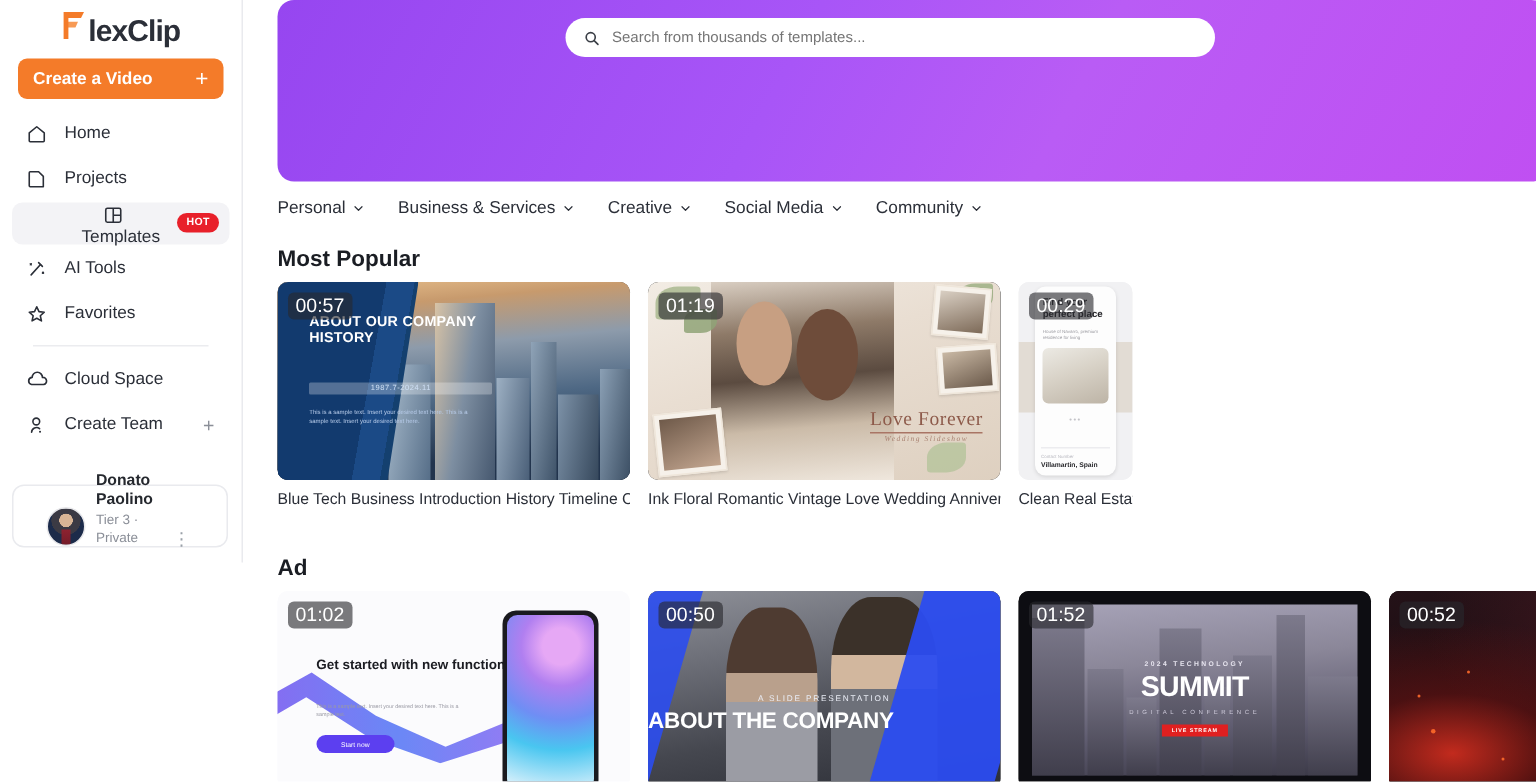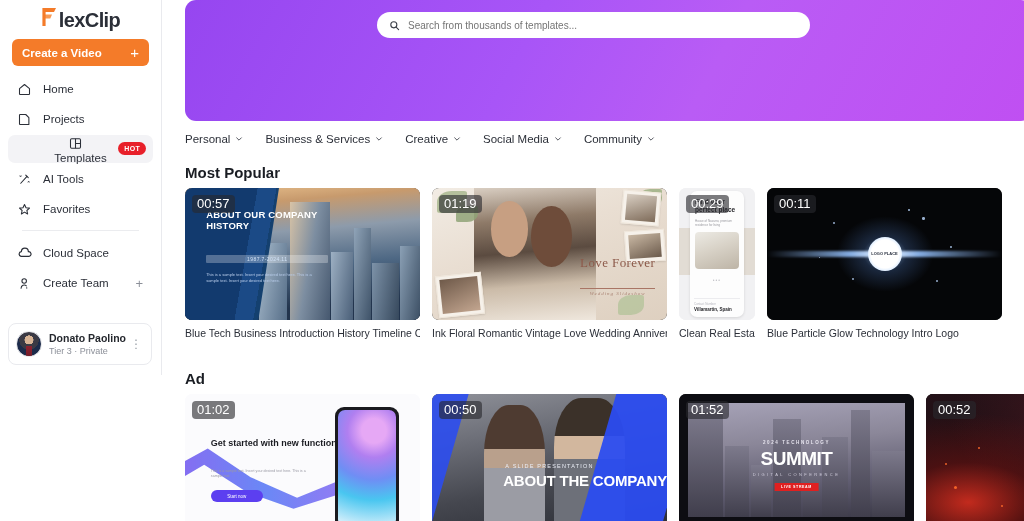--- a/index.html
+++ b/index.html
@@ -58,21 +58,21 @@
     background: #e8202a; color: #fff;
     font-size: 7px; font-weight: 700; letter-spacing: .3px;
     border-radius: 8px; padding: 2px 6px 2px 6px; line-height: 9px;
   }
   .nav-divider { height: 1px; background: #ebecef; margin: 7px 14px 8px 14px; }
   .plus-small { position: absolute; right: 10px; color: #8b8f98; font-size: 13px; line-height: 1; }
 
   .user-card {
     position: absolute; left: 8px; right: 9px; bottom: 10px;
     height: 42px; border: 1px solid #e9eaee; border-radius: 8px;
-    display: flex; align-items: center; padding: 0 7px; background: #fff;
+    display: flex; align-items: flex-end; padding: 0 22px; background: #fff;
     cursor: pointer;
   }
   .avatar {
     width: 26px; height: 26px; border-radius: 50%;
     background: radial-gradient(circle at 50% 33%, #d9b596 0 22%, #3b3a44 23% 48%, #1c2b4a 49% 100%);
     flex: 0 0 26px; margin-right: 7px; overflow: hidden; position: relative;
     border: 1px solid #e7e7ea;
   }
   .avatar::after {
     content:""; position:absolute; left:50%; top:60%;
@@ -180,21 +180,21 @@
   .wd-couple::before{content:""; position:absolute; left:14%; top:10%; width:30%; height:42%;
     border-radius:50%; background:#c79f82; }
   .wd-couple::after{content:""; position:absolute; left:46%; top:14%; width:34%; height:46%;
     border-radius:50%; background:#6e4c3a; }
   .wd-leaf { position:absolute; border-radius:50% 10% 50% 10%; background:#a9b98f; opacity:.85; }
   .wd-poly { position:absolute; background:#f6f1ea; border:1px solid #efe6da;
     box-shadow:0 1px 2px rgba(0,0,0,.12); }
   .wd-poly i { position:absolute; inset:3px; display:block; }
   .wd-title { position:absolute; right:5%; bottom:18%; text-align:center; }
   .wd-title .l1 { color:#8d5a4a; font-family:"Liberation Serif", serif; font-size:13px; font-weight:400;
-    border-bottom:1px solid #a97565; padding-bottom:17px; letter-spacing:.4px;}
+    border-bottom:1px solid #a97565; padding-bottom:1px; letter-spacing:.4px;}
   .wd-title .l2 { color:#a98272; font-family:"Liberation Serif", serif; font-size:5px; font-style:italic; margin-top:2px; letter-spacing:1px;}
 
   
   .art-realestate { width:100%; height:100%; position:relative; background:#f1f1f3; }
   .re-phone { position:absolute; left:14%; right:14%; top:2%; bottom:2%;
     background:#fdfdfd; border-radius:7px; box-shadow:0 1px 3px rgba(0,0,0,.12); overflow:hidden;}
   .re-side { position:absolute; top:30%; height:36%; width:14%; background:#e2dcd4; }
   .re-h { position:absolute; left:10%; top:6%; width:76%; color:#26262a;
     font-size:6.5px; font-weight:800; line-height:7.5px; }
   .re-p { position:absolute; left:10%; top:22%; width:72%; color:#9a9aa0; font-size:3px; line-height:4px;}
@@ -240,21 +240,21 @@
   .sl-p1 { position:absolute; left:22%; top:8%; width:26%; height:92%; border-radius:40% 40% 0 0;
     background: linear-gradient(180deg,#4e3b31 0 36%, #b9a08c 36% 52%, #9b9ca4 52% 100%); }
   .sl-p2 { position:absolute; left:52%; top:3%; width:30%; height:97%; border-radius:38% 38% 0 0;
     background: linear-gradient(180deg,#3b3129 0 30%, #d2b79e 30% 48%, #6d7079 48% 100%); }
   .sl-blue1 { position:absolute; right:-4%; top:-10%; width:34%; height:130%; background:#2b4cf0;
     transform: rotate(16deg); opacity:.95;}
   .sl-blue2 { position:absolute; left:-10%; top:-10%; width:16%; height:130%; background:#2b4cf0;
     transform: rotate(16deg); opacity:.9;}
   .sl-t1 { position:absolute; left:0; right:0; top:52%; text-align:center; color:#e9ecf5;
     font-size:5.5px; letter-spacing:1.2px; font-weight:500;}
-  .sl-t2 { position:absolute; left:0; right:0; top:59%; text-align:right; color:#fff;
+  .sl-t2 { position:absolute; left:0; right:0; top:59%; text-align:left; color:#fff;
     font-size:15px; font-weight:800; letter-spacing:-.2px;}
 
   
   .art-summit { width:100%; height:100%; position:relative; background:#0d0d12; overflow:hidden; }
   .su-inner { position:absolute; left:4%; right:4%; top:7%; bottom:7%; overflow:hidden;
     background: linear-gradient(175deg,#a7a3b8 0%, #8b8799 35%, #5f5c70 70%, #3a3846 100%);}
   .su-b { position:absolute; bottom:0; background: linear-gradient(180deg,#7d7a8c,#403e4c); }
   .su-t1 { position:absolute; left:0; right:0; top:32%; text-align:center; color:#e6e4ee;
     font-size:4.5px; letter-spacing:1.6px; font-weight:700;}
   .su-t2 { position:absolute; left:0; right:0; top:40%; text-align:center; color:#fff;
@@ -508,40 +508,20 @@
               <div class="re-foot">
                 <div class="a">Contact Number</div>
                 <div class="b">Villamartin, Spain</div>
               </div>
             </div>
           </div>
         </div>
         <div class="card-title" style="width:76px;">Clean Real Estat...</div>
       </div>
 
-      <div class="card">
-        <div class="thumb" style="width:235px;height:132px;">
-          <span class="dur">00:11</span>
-          <div class="art-glow">
-            <div class="gl-burst"></div>
-            <div class="gl-beam"></div>
-            <div class="gl-spark" style="left:28%;top:26%;width:2px;height:2px;"></div>
-            <div class="gl-spark" style="left:36%;top:68%;width:2px;height:2px;"></div>
-            <div class="gl-spark" style="left:66%;top:22%;width:2.5px;height:2.5px;"></div>
-            <div class="gl-spark" style="left:72%;top:70%;width:2px;height:2px;"></div>
-            <div class="gl-spark" style="left:60%;top:16%;width:1.6px;height:1.6px;"></div>
-            <div class="gl-spark" style="left:78%;top:44%;width:1.8px;height:1.8px;"></div>
-            <div class="gl-spark" style="left:22%;top:52%;width:1.5px;height:1.5px;"></div>
-            <div class="gl-core">
-              <span>LOGO PLACE</span>
-            </div>
-          </div>
-        </div>
-        <div class="card-title" style="width:235px;">Blue Particle Glow Technology Intro Logo</div>
-      </div>
     </div>
 
     <h2 class="section-title" id="t-ad">Ad</h2>
 
     <div class="row" id="row-ad">
 
       <div class="card">
         <div class="thumb" style="width:235px;height:132px;background:#fbfbfd;">
           <span class="dur">01:02</span>
           <div class="art-phone">

